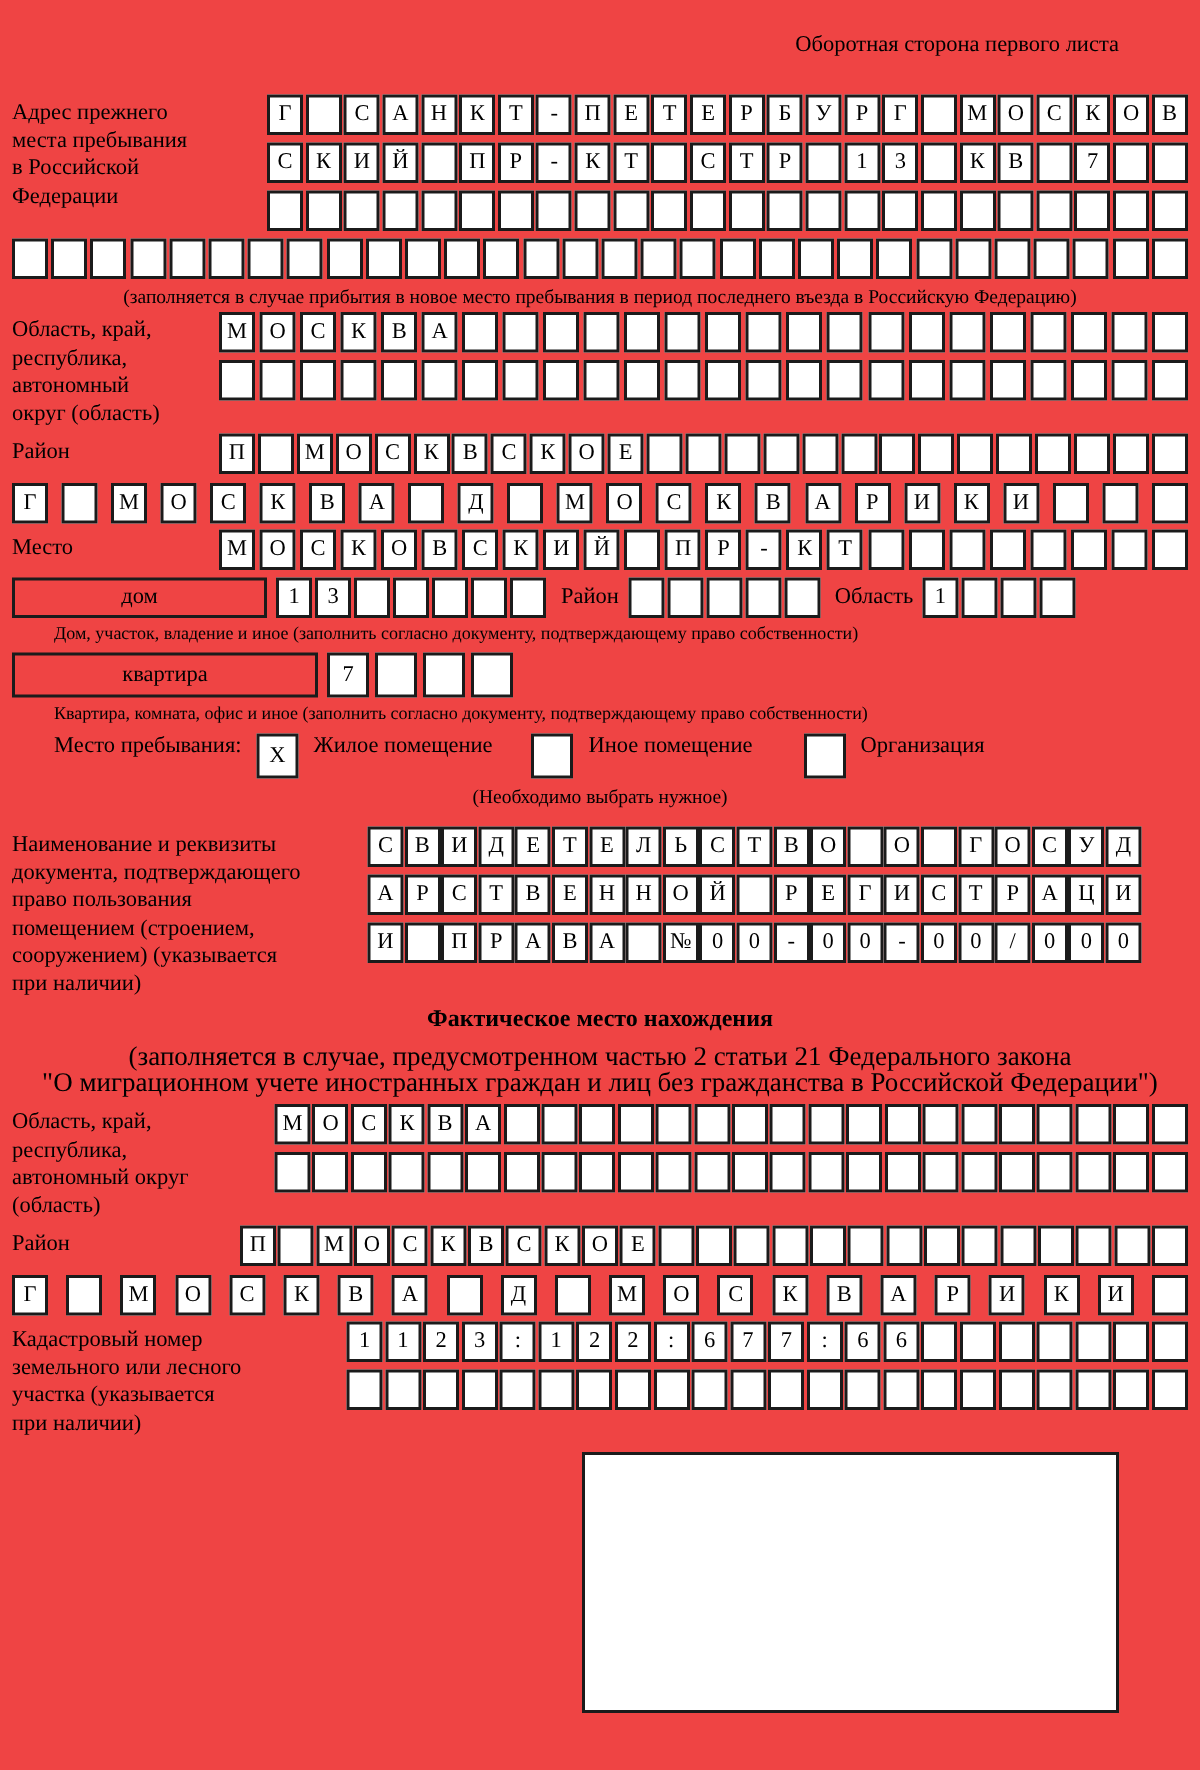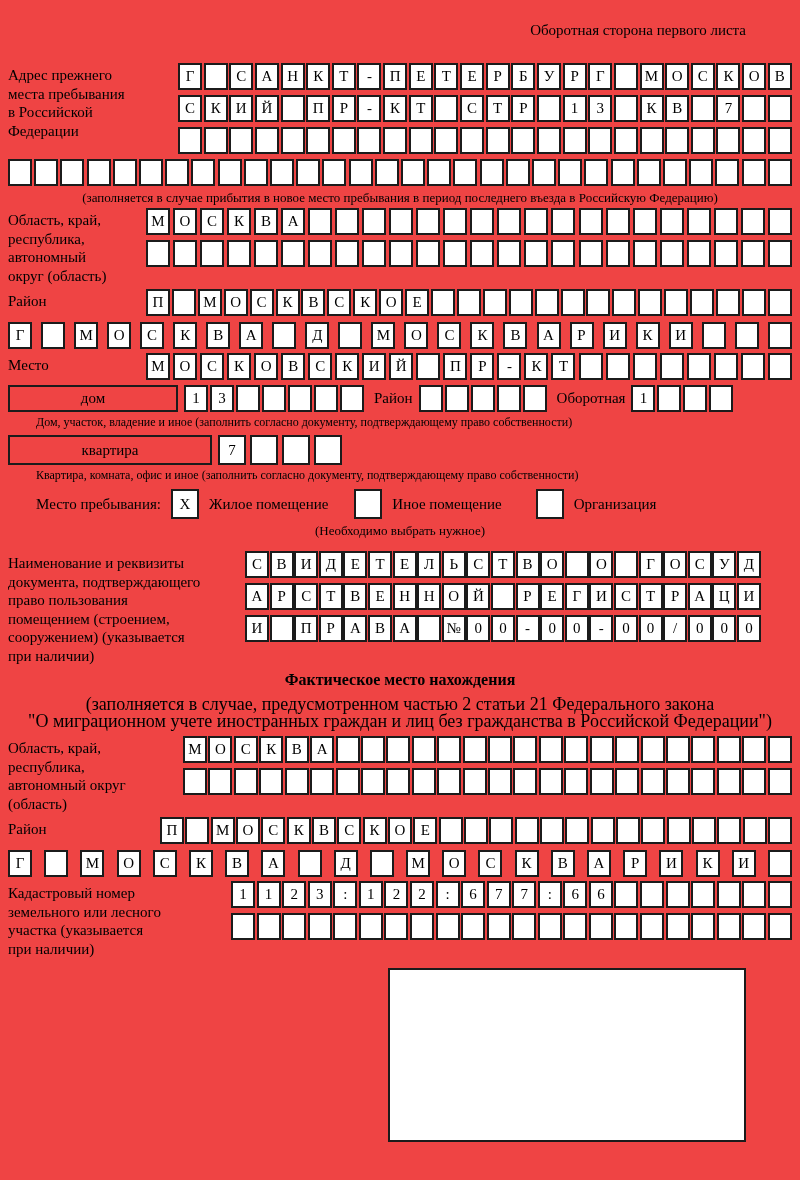--- a/index.html
+++ b/index.html
@@ -25,21 +25,21 @@
   .cells{display:flex;column-gap:2px;}
   .wbox{border:2px solid #1b1b1b;height:23px;line-height:23px;text-align:center;font-size:15px;flex-shrink:0;}
   .wbox.tall{height:26px;line-height:26px;}
   .note{font-size:13px;text-align:center;margin:4px 0 2px;}
   .sec-title{font-weight:bold;text-align:center;font-size:16px;margin:8px 0 7px;}
   .caption{font-size:12px;margin:3px 0 5px 28px;}
   .mb4{margin-bottom:4px;} .mb6{margin-bottom:6px;}
   .dm{display:flex;align-items:center;margin:5px 0 0 0;}
   .dm .gap6{width:6px;flex-shrink:0;} .dm .gap10{width:10px;flex-shrink:0;}
   .inl{font-size:15px;white-space:nowrap;}
-  .mesto{display:flex;align-items:center;margin:6px 0 0 28px;}
+  .mesto{display:flex;align-items:flex-start;margin:6px 0 0 28px;}
   .mesto .txt{font-size:15px;margin:0 12px 0 10px;}
   .mesto .txt.last{margin-right:16px;}
   .fn{font-size:18px;text-align:center;line-height:17px;}
   .stamp-col{width:386px;margin:10px 32px 0 auto;}
   .stamp-box{width:354px;height:170px;border:2px solid #1b1b1b;margin:0 auto 6px auto;background:#fff;}
 </style>
 </head>
 <body>
 
 <div class="page">
@@ -340,21 +340,21 @@
     <span class="inl">Район</span>
     <div class="gap6"></div>
     <div class="cells">
         <span class="cell"></span>
         <span class="cell"></span>
         <span class="cell"></span>
         <span class="cell"></span>
         <span class="cell"></span>
       </div>
     <div class="gap10"></div>
-    <span class="inl">Оборотная</span>
+    <span class="inl">Область</span>
     <div class="gap6"></div>
     <div class="cells">
         <span class="cell">1</span>
         <span class="cell"></span>
         <span class="cell"></span>
         <span class="cell"></span>
       </div>
   </div>
   <div class="caption">Дом, участок, владение и иное (заполнить согласно документу, подтверждающему право собственности)</div>
 

